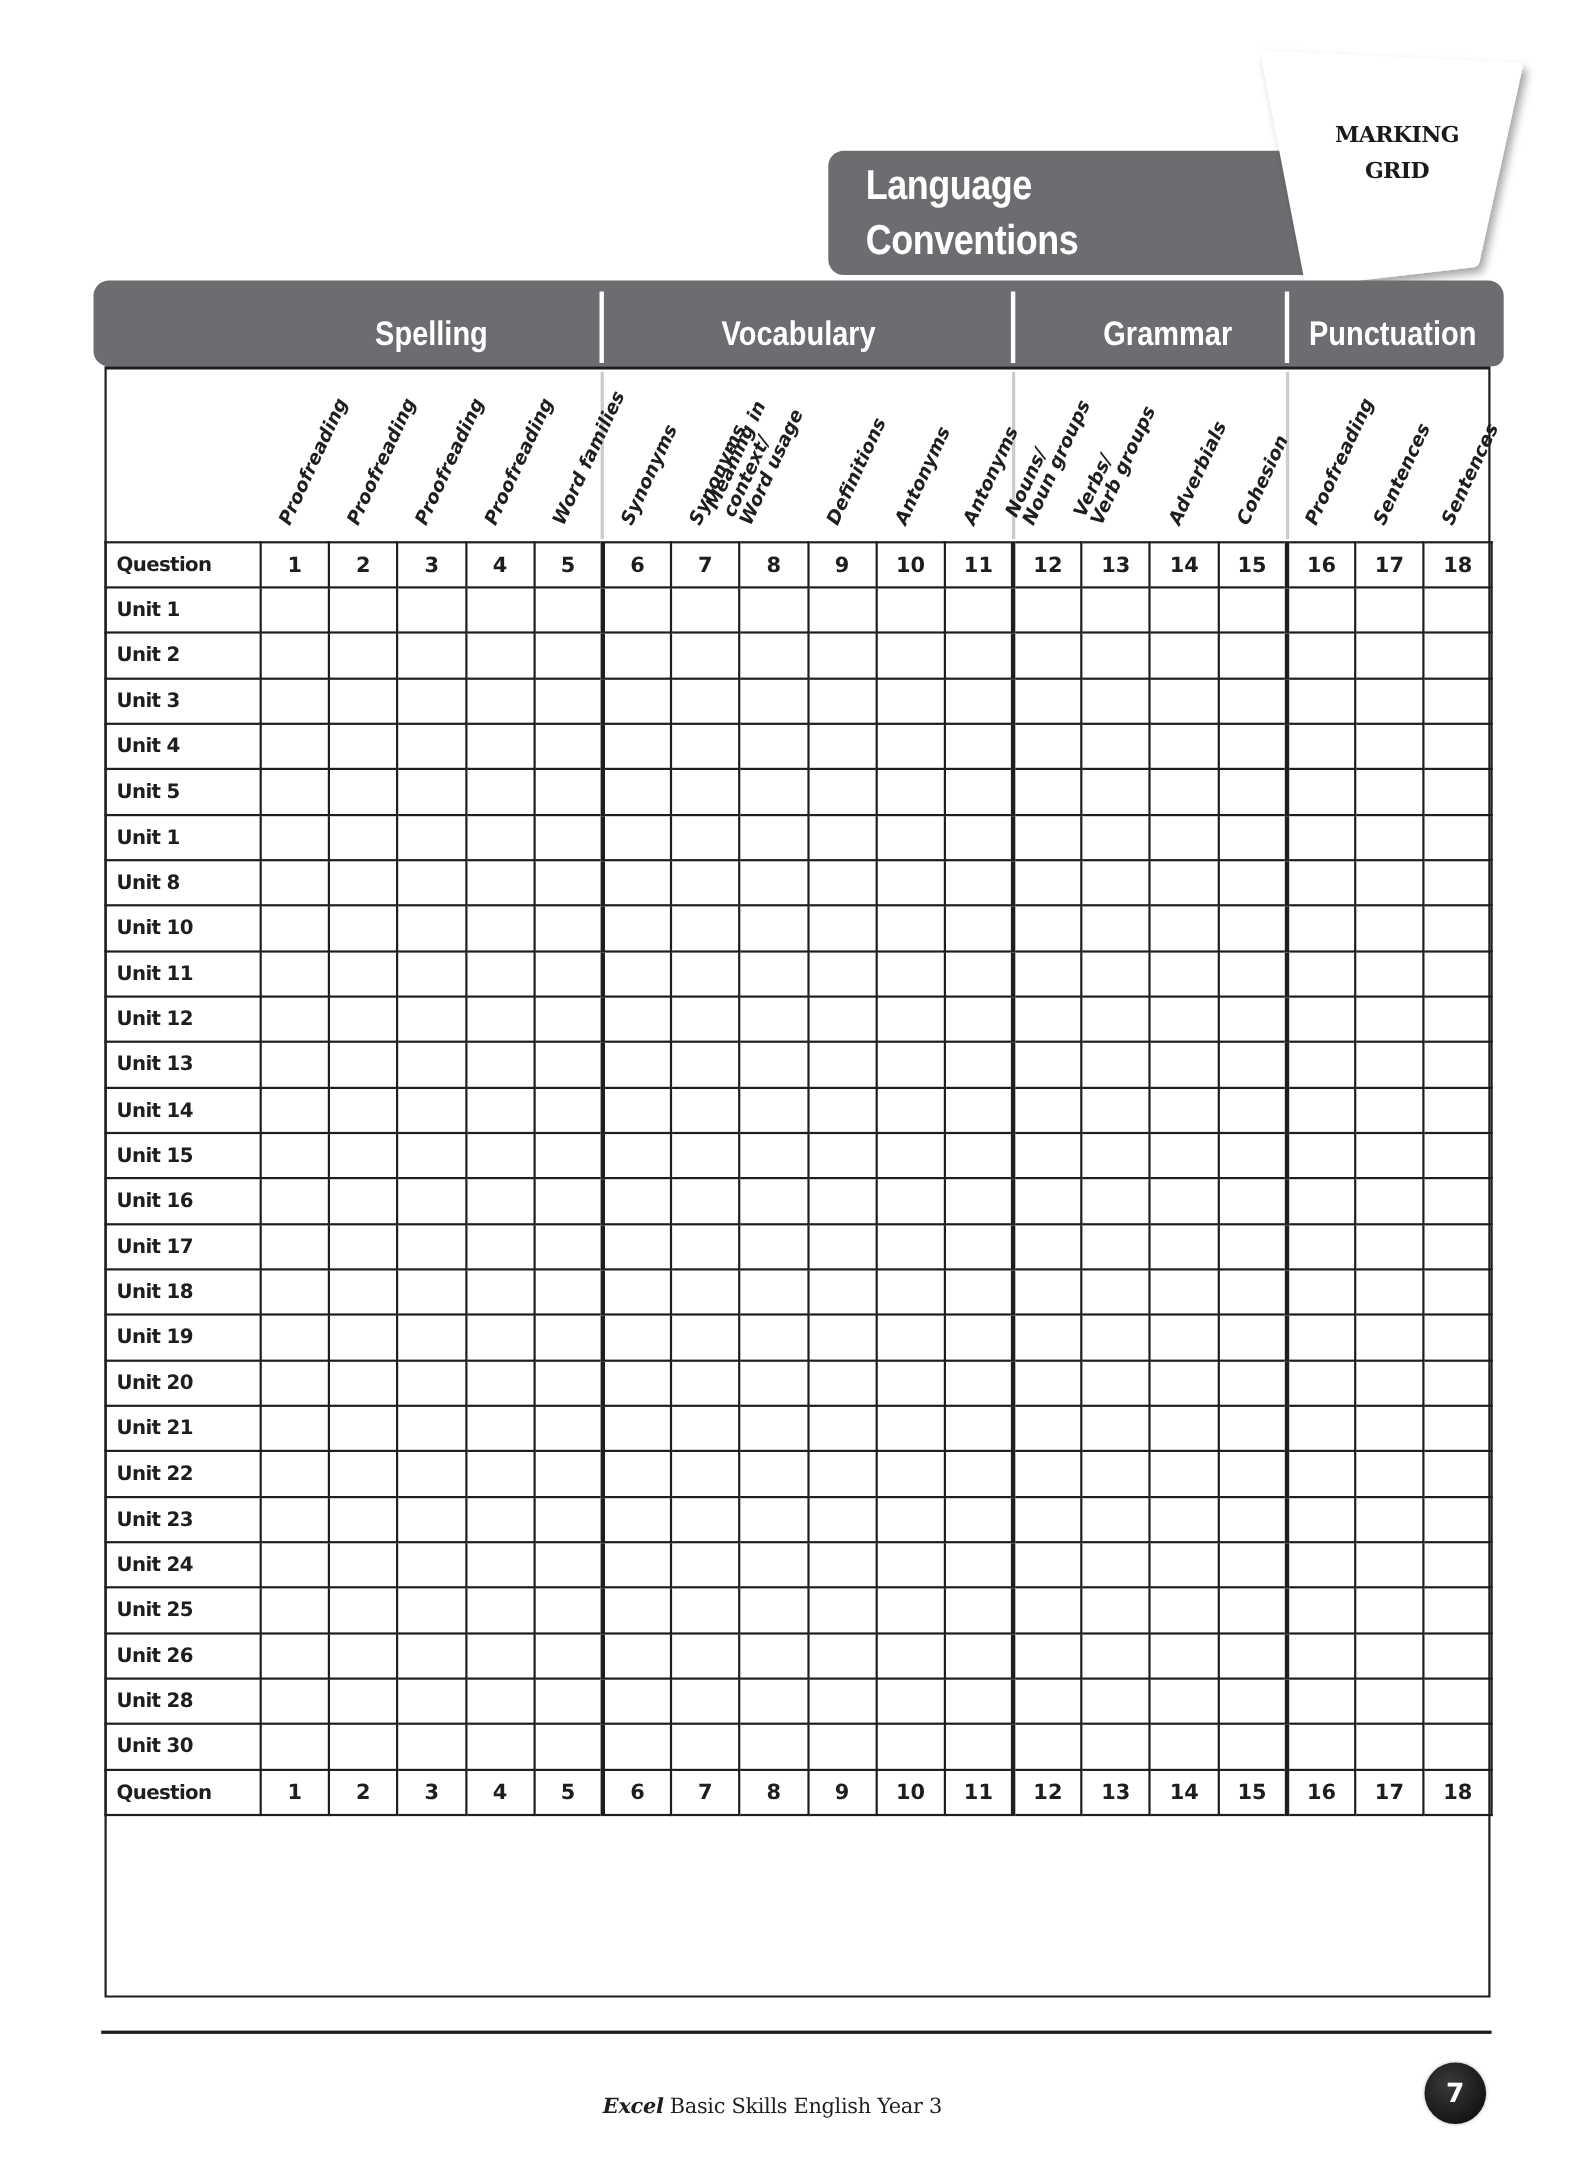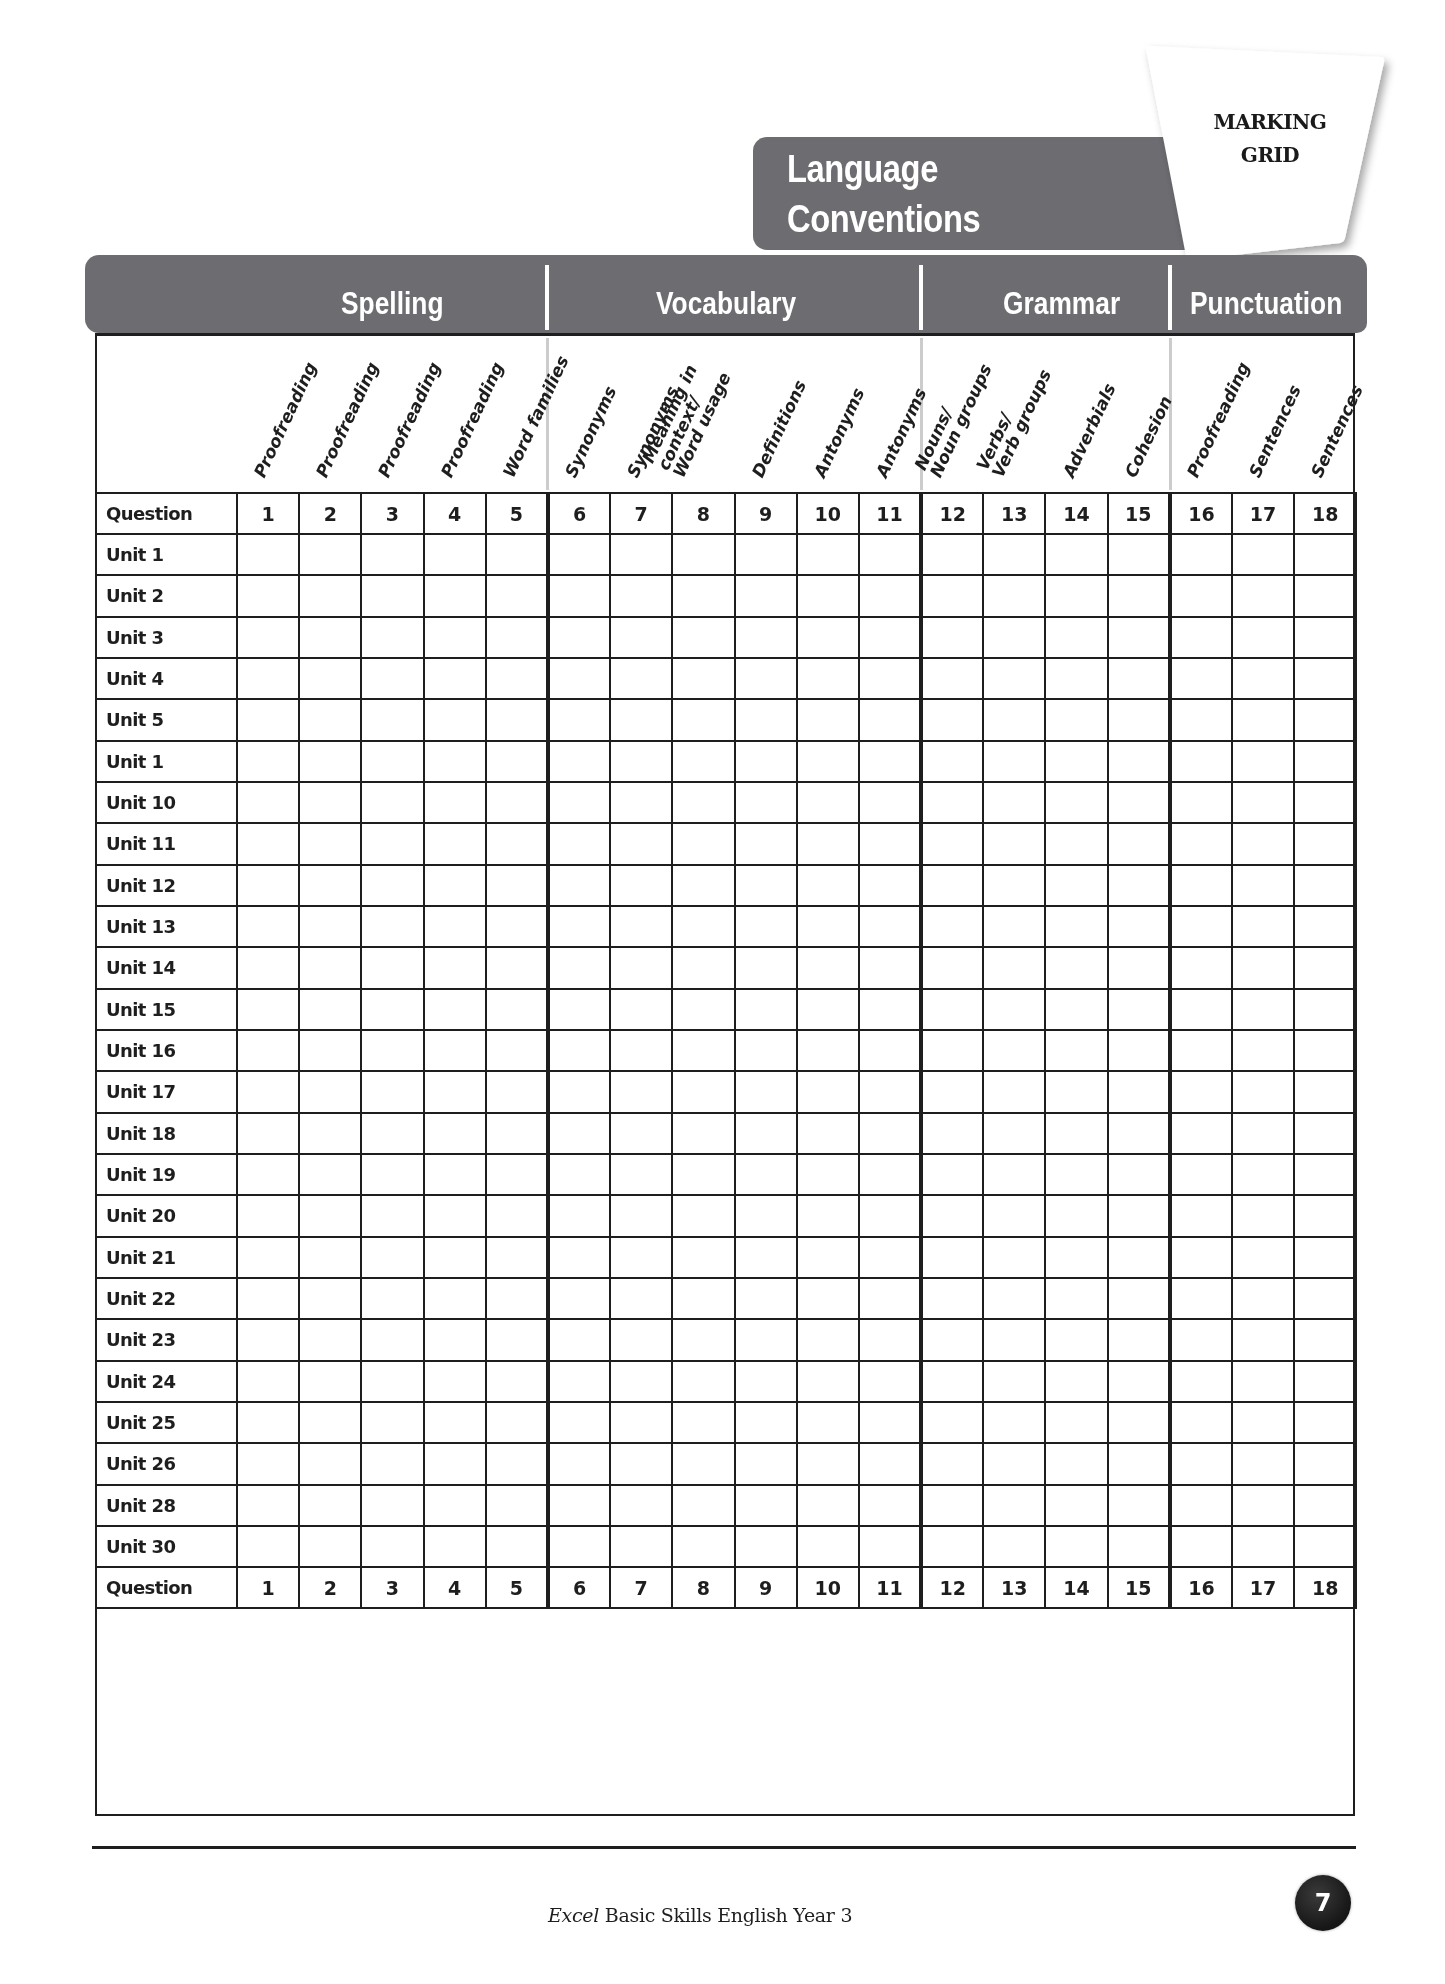--- a/index.html
+++ b/index.html
@@ -50,21 +50,21 @@
                       font-size: 18px; letter-spacing: -0.6px; }
   table.mg td.num { width: 62.2px; text-align: center; font-family: "DejaVu Sans", sans-serif;
                     font-weight: bold; font-size: 19px; }
   table.mg td.sec { border-left: 4px solid #1e1e1e; }
   table.mg tr.qrow td { height: 41px; }
   table.mg tr.unit td { height: 41.33px; }
 
   .footer-line { left: 92px; top: 1846px; width: 1264px; height: 3px; background: #1e1e1e; }
   .footer-text { left: 548px; top: 1904px; font-family: "DejaVu Serif", serif;
                  font-size: 19px; color: #1e1e1e; white-space: nowrap; letter-spacing: -0.3px; }
-  .footer-text .brand { font-style: italic; font-weight: normal; text-align: right; }
+  .footer-text .brand { font-style: italic; font-weight: bold; text-align: right; }
   .page-badge { left: 1295px; top: 1875px; width: 56px; height: 56px; border-radius: 50%;
                 background: radial-gradient(circle at 40% 35%, #3a3a3a, #161616 70%);
                 box-shadow: 0 0 3px rgba(0,0,0,0.35); color: #ffffff;
                 font-family: "DejaVu Sans", sans-serif; font-weight: bold; font-size: 24px;
                 line-height: 56px; text-align: center; }
 </style>
 </head>
 <body>
 
 <div class="abs title-tab"></div>
@@ -307,20 +307,41 @@
         <td class="num"></td>
         <td class="num sec"></td>
         <td class="num"></td>
         <td class="num"></td>
         <td class="num"></td>
         <td class="num sec"></td>
         <td class="num"></td>
         <td class="num"></td>
       </tr>
       <tr class="unit">
+        <td class="first">Unit 8</td>
+        <td class="num"></td>
+        <td class="num"></td>
+        <td class="num"></td>
+        <td class="num"></td>
+        <td class="num"></td>
+        <td class="num sec"></td>
+        <td class="num"></td>
+        <td class="num"></td>
+        <td class="num"></td>
+        <td class="num"></td>
+        <td class="num"></td>
+        <td class="num sec"></td>
+        <td class="num"></td>
+        <td class="num"></td>
+        <td class="num"></td>
+        <td class="num sec"></td>
+        <td class="num"></td>
+        <td class="num"></td>
+      </tr>
+      <tr class="unit">
         <td class="first">Unit 10</td>
         <td class="num"></td>
         <td class="num"></td>
         <td class="num"></td>
         <td class="num"></td>
         <td class="num"></td>
         <td class="num sec"></td>
         <td class="num"></td>
         <td class="num"></td>
         <td class="num"></td>

